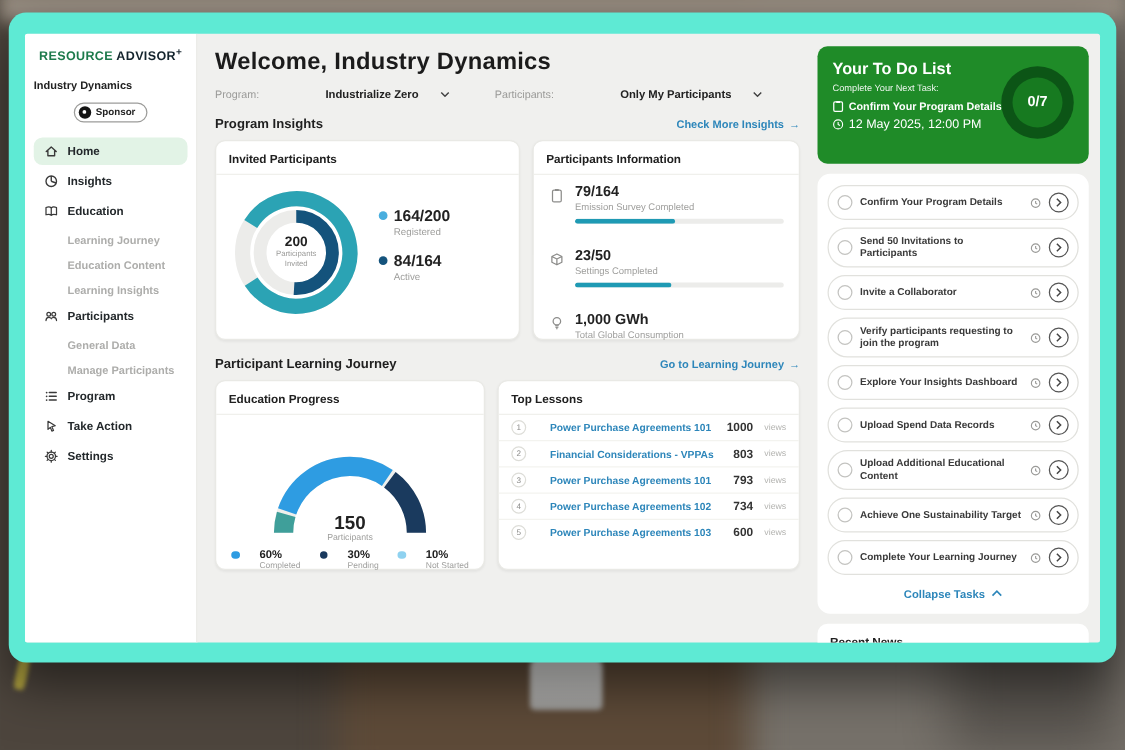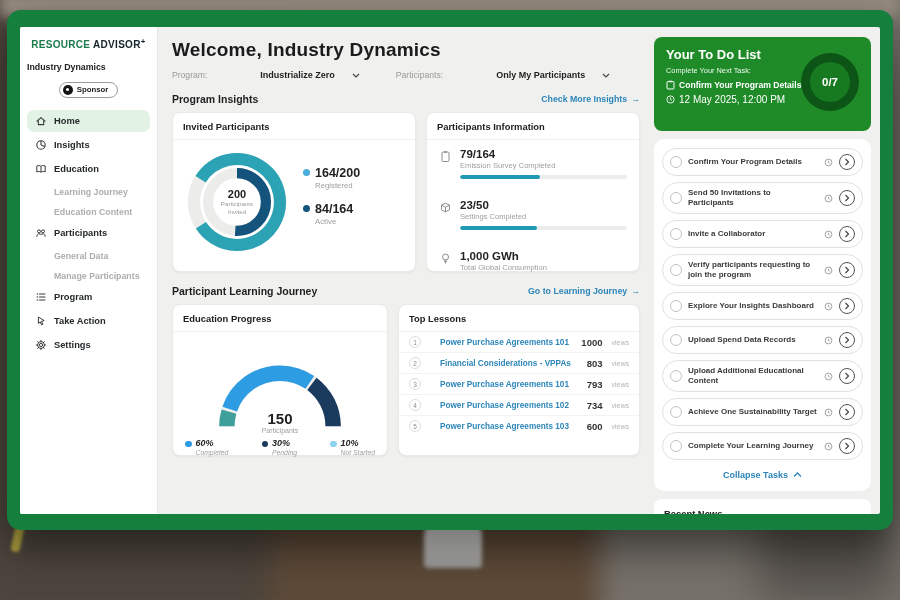--- a/index.html
+++ b/index.html
@@ -12,21 +12,21 @@
   .bg-mid   { left:270px; top:-10px; width:360px; height:640px; background:#5d4a38; }
   .bg-right { left:600px; top:-10px; width:330px; height:640px; background:#76716a; }
   .bg-top   { position:absolute; left:0; top:-8px; width:900px; height:26px; background:#968c80; filter:blur(6px); }
   .bg-door  { position:absolute; left:760px; top:80px; width:130px; height:520px; background:#3e3a36; filter:blur(20px); opacity:.55; }
   .stand    { position:absolute; left:424px; top:524px; width:58px; height:44px; border-radius:10px 10px 4px 4px;
               background:linear-gradient(#e4e4e2,#9b9a98); filter:blur(2px); }
   .leaf     { position:absolute; left:14px; top:516px; width:9px; height:36px; background:#ad9f3e;
               border-radius:50% 50% 20% 20%; transform:rotate(12deg); filter:blur(1.5px); }
 
   
-  .monitor { position:absolute; left:7px; top:10px; width:886px; height:520px; background:#15803d;
+  .monitor { position:absolute; left:7px; top:10px; width:886px; height:520px; background:#5eead4;
              border-radius:14px; box-shadow:0 18px 40px rgba(0,0,0,.5); }
   .screen  { position:absolute; left:13px; top:17px; right:13px; bottom:16px; background:#f0f0ee;
              border-radius:2px; overflow:hidden; display:flex; }
 
   
   .sidebar { width:138px; flex-shrink:0; background:#fff; border-right:1px solid #e6e6e2; padding:10px 7px 0; }
   .logo { text-align:center; font-size:10px; font-weight:800; letter-spacing:.3px; }
   .logo .g { color:#1d7a4b; } .logo .d { color:#14242d; } .logo .p { color:#14242d; font-size:8px; vertical-align:super; }
   .org { text-align:left; font-size:8.8px; font-weight:800; color:#222; margin-top:12px; }
   .sponsor-wrap { text-align:center; margin-top:5px; }
@@ -78,21 +78,21 @@
   .bar { height:4px; background:#eceme8; background:#ececE8; background:#ececea; border-radius:2px; margin-top:5px; overflow:hidden; }
   .bar-fill { height:100%; background:#1f9ab4; border-radius:2px; }
 
   
   .edu { width:216px; height:152px; position:relative; }
   .gauge-wrap { position:relative; width:186px; height:96px; margin:6px auto 0; }
   .gauge-center { position:absolute; left:0; right:0; bottom:0; text-align:center; }
   .gauge-center .v { font-size:15px; font-weight:800; color:#222; }
   .gauge-center .l { font-size:7px; color:#9e9e9c; }
   .glegend { display:flex; justify-content:space-between; padding:4px 12px 0; }
-  .gl-item { display:flex; gap:4px;font-style:italic; }
+  .gl-item { display:flex; gap:16px; }
   .gl-item .dot { width:6.5px; height:6.5px; border-radius:50%; margin-top:2.5px; }
   .gl-item .p { font-size:9px; font-weight:800; color:#222; }
   .gl-item .l { font-size:6.8px; color:#9e9e9c; margin-top:1px; }
 
   
   .lessons { flex:1; height:152px; }
   .lesson { display:flex; align-items:center; gap:7px; padding:4px 10px; border-bottom:1px solid #f3f3ef; }
   .lesson:last-child { border-bottom:none; }
   .rank { width:12px; height:12px; border-radius:50%; border:1px solid #dddDD8; border:1px solid #ddddd8; font-size:6.5px; color:#8a8a88;
           display:flex; align-items:center; justify-content:center; flex-shrink:0; }
@@ -166,20 +166,21 @@
         <span>Insights</span>
       </div>
       <div class="nav-item">
         <svg width="12" height="12" viewBox="0 0 12 12">
               <path d="M1.8 3 C3.6 2.3 5.2 2.5 6 3.4 C6.8 2.5 8.4 2.3 10.2 3 L10.2 8.8 C8.4 8.2 6.8 8.4 6 9.3 C5.2 8.4 3.6 8.2 1.8 8.8 Z M6 3.4 V9.3" fill="none" stroke="#3a3a3a" stroke-width="1" stroke-linejoin="round"></path>
             </svg>
         <span>Education</span>
       </div>
       <div class="nav-sub"><span>Learning Journey</span></div>
       <div class="nav-sub"><span>Education Content</span></div>
+      <div class="nav-sub"><span>Learning Insights</span></div>
       <div class="nav-item">
         <svg width="12" height="12" viewBox="0 0 12 12">
               <circle cx="4" cy="4.4" r="1.5" fill="none" stroke="#3a3a3a" stroke-width="1"></circle>
               <circle cx="8" cy="4.4" r="1.5" fill="none" stroke="#3a3a3a" stroke-width="1"></circle>
               <path d="M1.8 9.4 C1.8 7.5 3 6.8 4 6.8 C5 6.8 5.6 7.2 6 7.8 C6.4 7.2 7 6.8 8 6.8 C9 6.8 10.2 7.5 10.2 9.4" fill="none" stroke="#3a3a3a" stroke-width="1" stroke-linecap="round"></path>
             </svg>
         <span>Participants</span>
       </div>
       <div class="nav-sub"><span>General Data</span></div>
       <div class="nav-sub"><span>Manage Participants</span></div>

